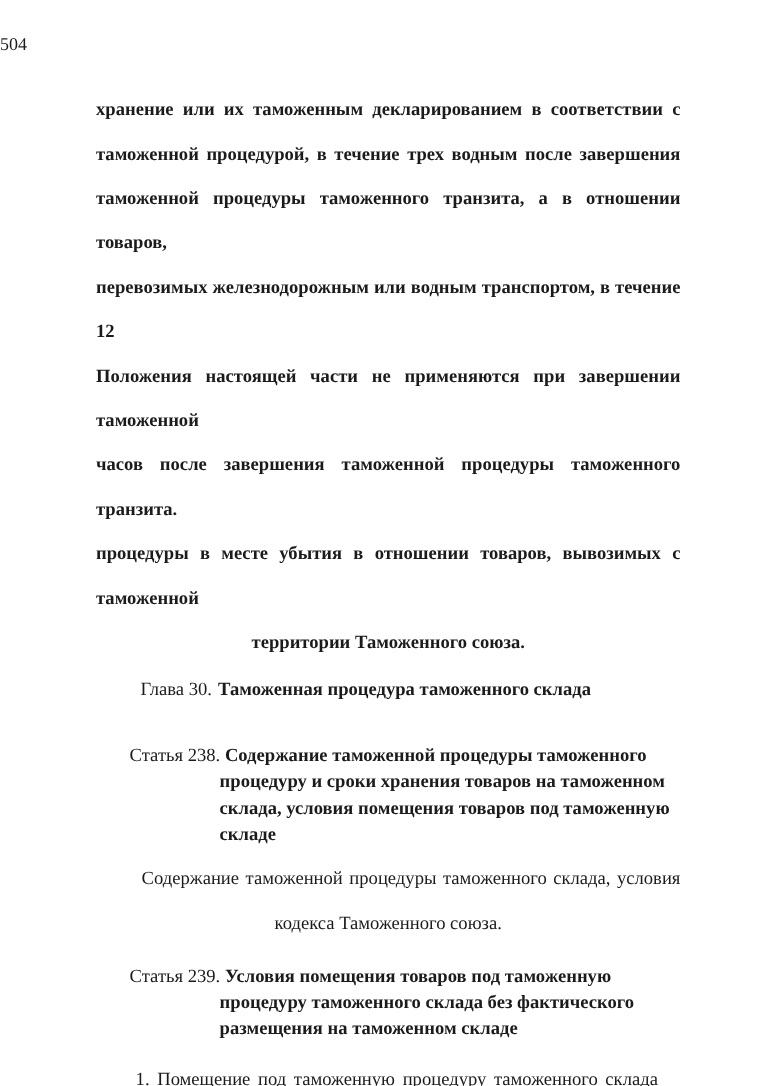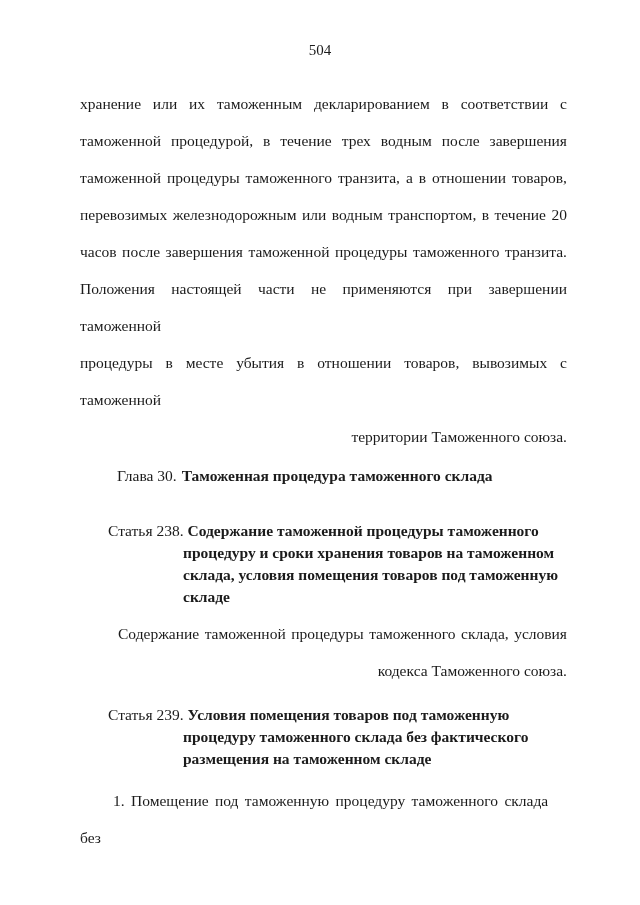--- a/index.html
+++ b/index.html
@@ -8,41 +8,40 @@
     position: relative;
     width: 640px;
     height: 905px;
     background: #ffffff;
     color: #1b1b1b;
     font-family: "Liberation Serif", "DejaVu Serif", serif;
     font-size: 15.5px;
     overflow: hidden;
   }
   .page-number {
-    margin-top: 43px;
-    text-align: center;
+    margin-top: 31px;
     font-size: 15px;
     line-height: 15px;
   }
   .text-block {
     padding-left: 80px;
     padding-right: 73px;
   }
   
   .para .line {
     line-height: 37px;
     text-align: justify;
     text-align-last: justify;
   }
   .para .line.no-just {
-    text-align: right;
+    text-align: center;
     text-align-last: auto;
   }
   .indent38 { text-indent: 38px; }
-  .p1 { margin-top: 27px; }
+  .p1 { margin-top: 27px; font-weight: bold; }
   .p2 { margin-top: 7px; }
   .p3 { margin-top: 12px; }
   .p3 .line {
     text-align: left;
     text-align-last: auto;
     text-indent: 33px;
     word-spacing: 2.5px;
   }
   
   .chapter {
@@ -64,23 +63,23 @@
 <div class="page">
 
   <div class="page-number">504</div>
 
   <div class="text-block">
 
     <div class="para p1">
       <div class="line">хранение или их таможенным декларированием в соответствии с</div>
       <div class="line">таможенной процедурой, в течение трех водным после завершения</div>
       <div class="line">таможенной процедуры таможенного транзита, а в отношении товаров,</div>
-      <div class="line">перевозимых железнодорожным или водным транспортом, в течение 20</div>
+      <div class="line">перевозимых железнодорожным или водным транспортом, в течение 12</div>
+      <div class="line">Положения настоящей части не применяются при завершении таможенной</div>
       <div class="line">часов после завершения таможенной процедуры таможенного транзита.</div>
-      <div class="line">Положения настоящей части не применяются при завершении таможенной</div>
       <div class="line">процедуры в месте убытия в отношении товаров, вывозимых с таможенной</div>
       <div class="line no-just">территории Таможенного союза.</div>
     </div>
 
     <div class="chapter">
       <span>Глава 30.</span><span class="bold">Таможенная процедура таможенного склада</span>
     </div>
 
     <div class="article art-238">
       <div class="heading-line-first">

